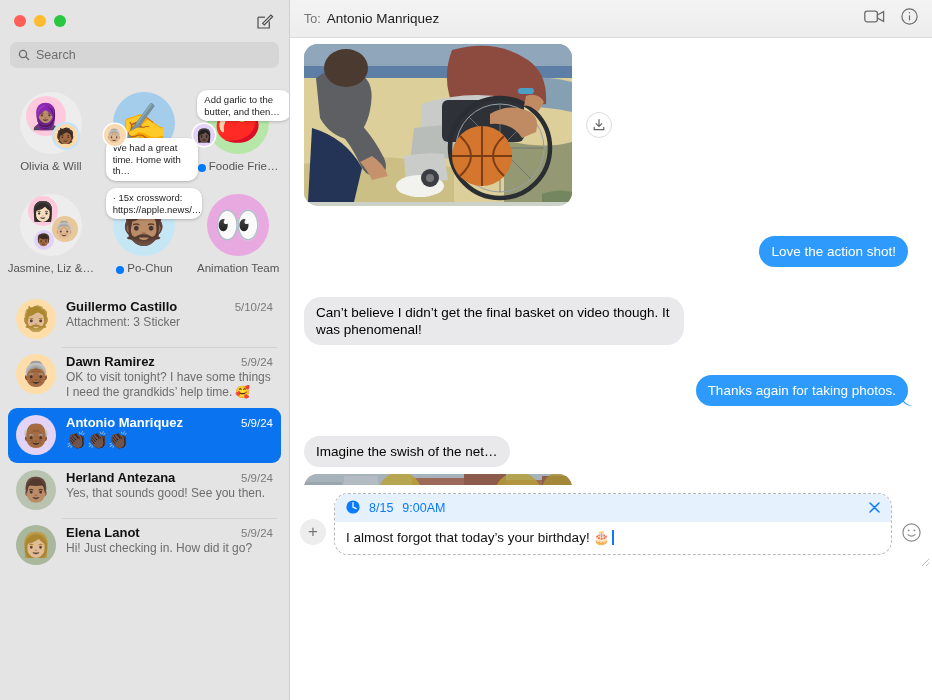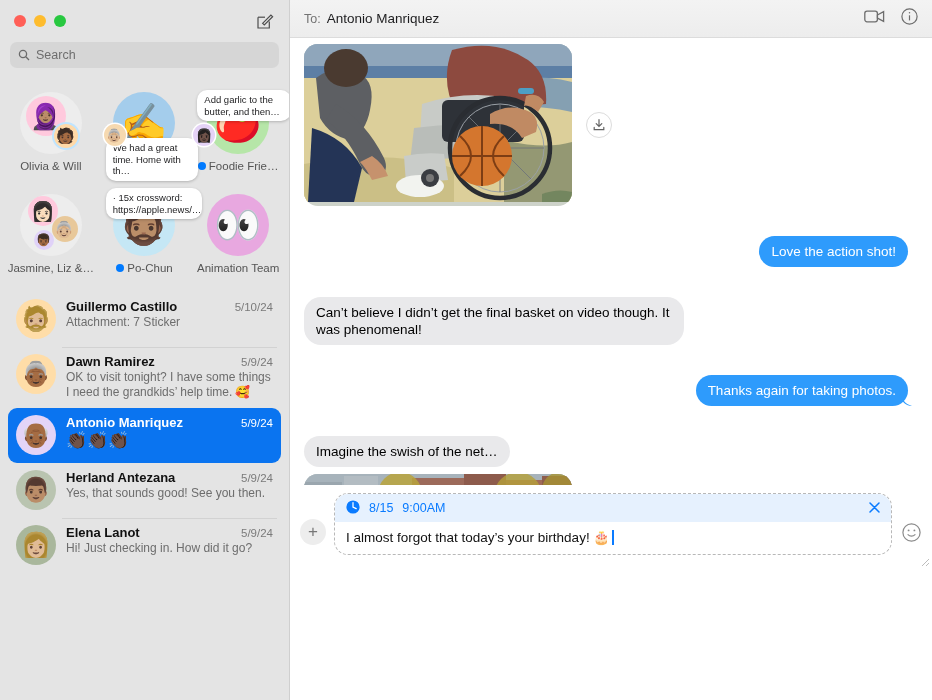--- a/index.html
+++ b/index.html
@@ -88,21 +88,21 @@
     display: flex; align-items: center; justify-content: center;
     font-size: 36px;
     line-height: 1;
     overflow: visible;
   }
   .pin-av .emojiface { font-size: 38px; line-height: 62px; }
   .pin-label {
     margin-top: 6px;
     font-size: 11.5px;
     color: #555;
-    display: flex; align-items: center; gap: 3px;
+    display: flex; align-items: flex-end; gap: 3px;
     white-space: nowrap;
     max-width: 96px;
     overflow: hidden;
   }
   .unread-dot { width: 8px; height: 8px; border-radius: 50%; background: #007aff; flex: 0 0 auto; }
 
   
   .cluster {
     width: 62px; height: 62px; border-radius: 50%;
     background: #ededed;
@@ -405,21 +405,21 @@
           </div>
         </div>
       <div class="convo-list" id="convo-list">
           <div class="convo">
             <div class="c-av" style="background:#ffdda8">🧔🏼</div>
      <div class="c-body">
        <div class="c-top">
          <span class="c-name">Guillermo Castillo</span>
          <span class="c-date">5/10/24</span>
        </div>
-       <div class="c-prev">Attachment: 7 Sticker</div>
+       <div class="c-prev">Attachment: 3 Sticker</div>
      </div>
           </div>
           <div class="convo">
             <div class="c-av" style="background:#ffdda8">👵🏾</div>
      <div class="c-body">
        <div class="c-top">
          <span class="c-name">Dawn Ramirez</span>
          <span class="c-date">5/9/24</span>
        </div>
        <div class="c-prev">OK to visit tonight? I have some things I need the grandkids’ help time. 🥰</div>

